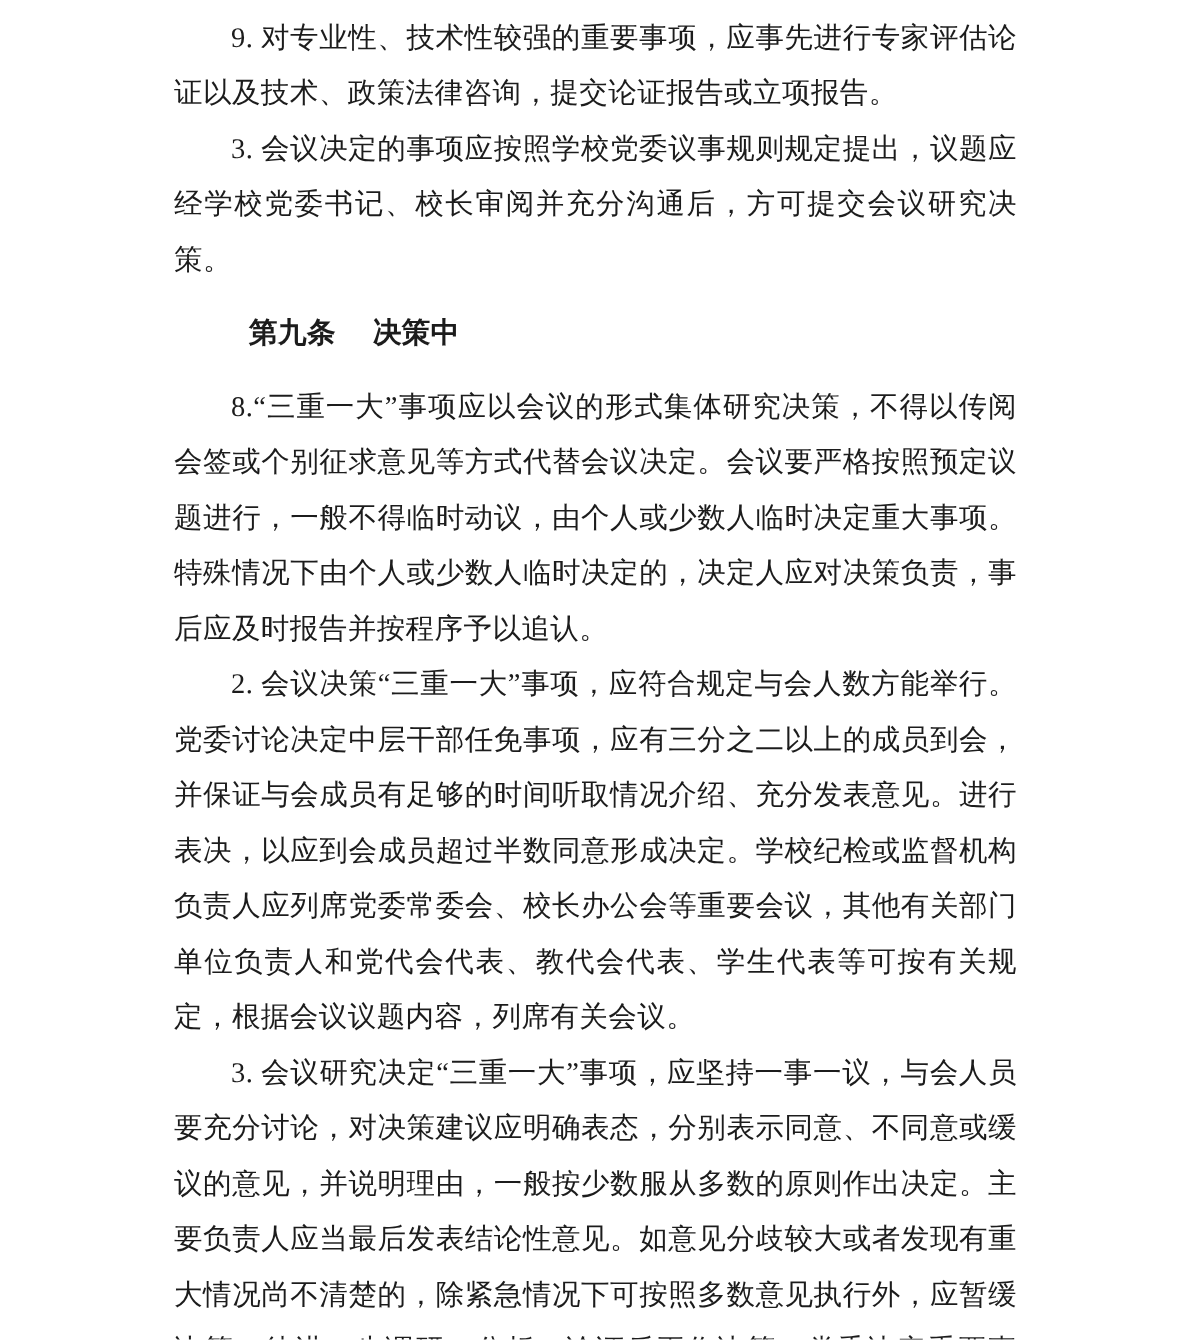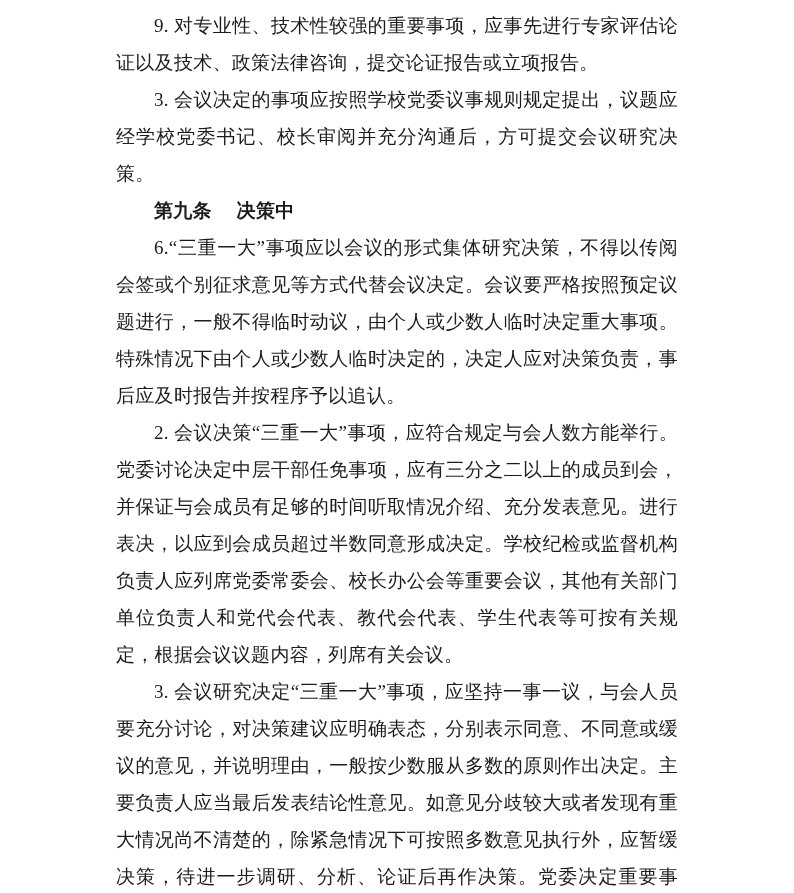--- a/index.html
+++ b/index.html
@@ -27,21 +27,21 @@
     margin: 0;
     font-size: 19px;
     line-height: 37px;
     text-align: justify;
     text-justify: inter-character;
     word-break: break-all;
     text-indent: 2em;
     letter-spacing: 0.3px;
   }
   .heading {
-    margin: 0;
+    margin: 12px;
     font-size: 19px;
     line-height: 37px;
     font-weight: bold;
     text-indent: 2em;
     letter-spacing: 0.3px;
   }
   .heading .article-no {
     margin-right: 1.3em;
   }
 </style>
@@ -52,20 +52,20 @@
   <div class="text-block">
 
     <p class="para">9. 对专业性、技术性较强的重要事项，应事先进行专家评估论证以及技术、政策法律咨询，提交论证报告或立项报告。</p>
 
     <p class="para">3. 会议决定的事项应按照学校党委议事规则规定提出，议题应经学校党委书记、校长审阅并充分沟通后，方可提交会议研究决策。</p>
 
     <p class="heading">
       <span class="article-no">第九条</span><span>决策中</span>
     </p>
 
-    <p class="para">6.“三重一大”事项应以会议的形式集体研究决策，不得以传阅会签或个别征求意见等方式代替会议决定。会议要严格按照预定议题进行，一般不得临时动议，由个人或少数人临时决定重大事项。特殊情况下由个人或少数人临时决定的，决定人应对决策负责，事后应及时报告并按程序予以追认。</p>
+    <p class="para">8.“三重一大”事项应以会议的形式集体研究决策，不得以传阅会签或个别征求意见等方式代替会议决定。会议要严格按照预定议题进行，一般不得临时动议，由个人或少数人临时决定重大事项。特殊情况下由个人或少数人临时决定的，决定人应对决策负责，事后应及时报告并按程序予以追认。</p>
 
     <p class="para">2. 会议决策“三重一大”事项，应符合规定与会人数方能举行。党委讨论决定中层干部任免事项，应有三分之二以上的成员到会，并保证与会成员有足够的时间听取情况介绍、充分发表意见。进行表决，以应到会成员超过半数同意形成决定。学校纪检或监督机构负责人应列席党委常委会、校长办公会等重要会议，其他有关部门单位负责人和党代会代表、教代会代表、学生代表等可按有关规定，根据会议议题内容，列席有关会议。</p>
 
     <p class="para">3. 会议研究决定“三重一大”事项，应坚持一事一议，与会人员要充分讨论，对决策建议应明确表态，分别表示同意、不同意或缓议的意见，并说明理由，一般按少数服从多数的原则作出决定。主要负责人应当最后发表结论性意见。如意见分歧较大或者发现有重大情况尚不清楚的，除紧急情况下可按照多数意见执行外，应暂缓决策，待进一步调研、分析、论证后再作决策。党委决定重要事项，应当进行表决。</p>
 
   </div>
 </div>
 
 </body></html>

